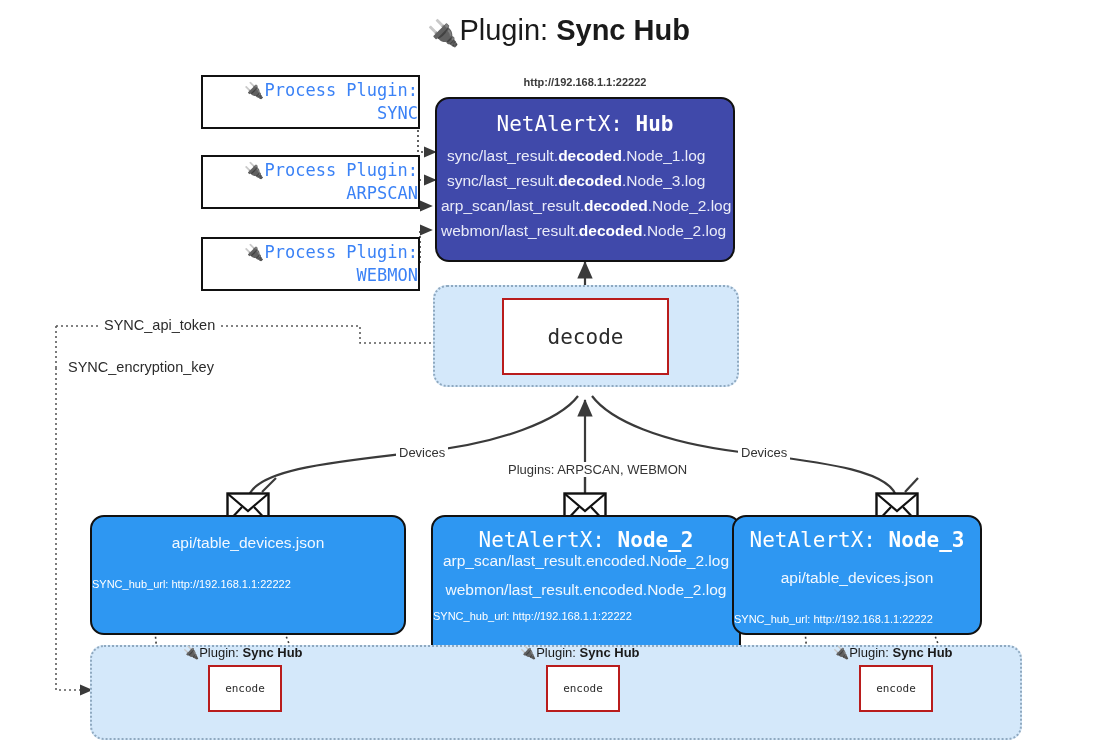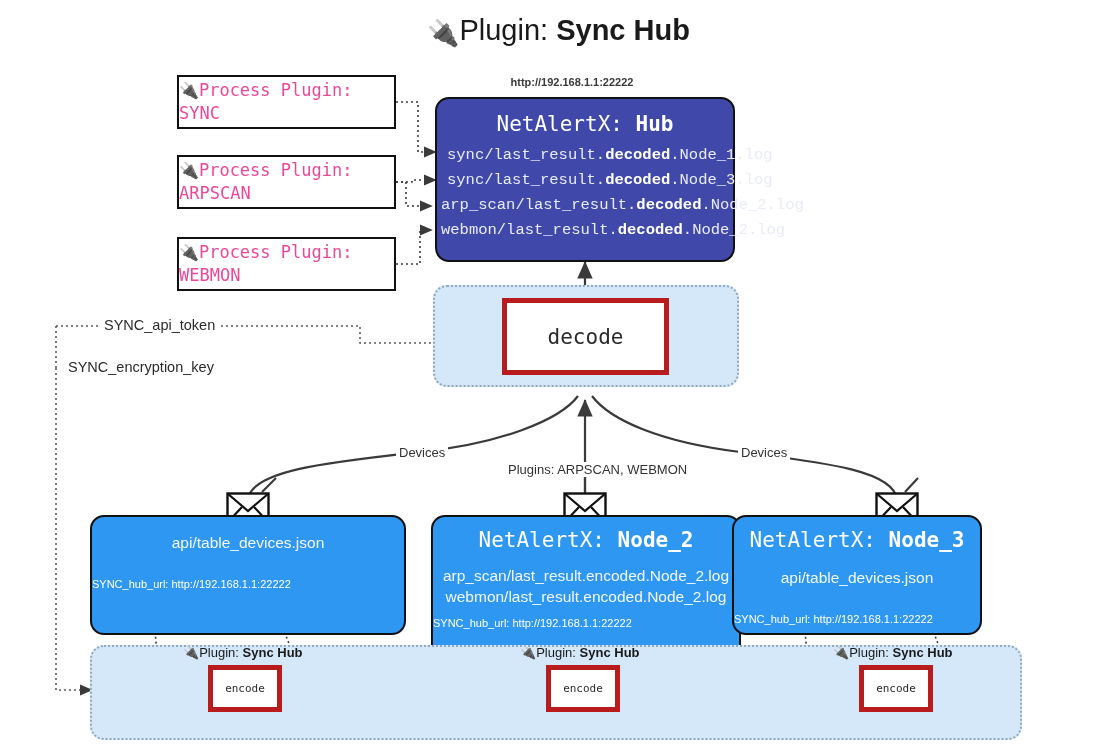--- a/index.html
+++ b/index.html
@@ -35,27 +35,28 @@
   }
   #title .t-strong { font-weight: bold; }
   .plug-ico { font-size: 26px; vertical-align: -2px; }
 
   
   .proc-box {
     border: 2px solid #111;
     background: #ffffff;
     font-family: "DejaVu Sans Mono", "Liberation Mono", monospace;
     font-size: 17px;
-    color: #ec4899;
+    color: #3b82f6;
     display: flex;
     flex-direction: column;
-    align-items: flex-start;
+    align-items: flex-end;
     justify-content: center;
     line-height: 1.35;
     text-align: center;
+    margin-left: 24px;
   }
   .proc-box .l1 { display:block; white-space: nowrap; }
   .proc-box .l2 { display:block; white-space: nowrap; }
   .proc-ico { font-family: "DejaVu Sans", sans-serif; font-size: 16px; }
 
   
   #hub {
     background: #4049aa;
     border: 2px solid #111;
     border-radius: 14px;
@@ -69,21 +70,20 @@
     color: #ffffff;
     margin: 5px 0 7px 0;
     white-space: nowrap;
   }
   #hub .hub-title b { font-weight: bold; }
   #hub .hub-line {
     font-size: 15.5px;
     line-height: 1.62;
     white-space: nowrap;
     color: #e9ebf8;
-    font-family: Liberation Mono, monospace;
   }
   #hub .hub-line b { font-weight: bold; color: #ffffff; }
   #hub .hl-wide { font-size: 15.5px; margin-left: -6px; }
 
   #hub-url {
     position: absolute;
     font-size: 11px;
     font-weight: bold;
     color: #3a3a3a;
     white-space: nowrap;
@@ -93,21 +93,21 @@
   
   .blue-zone {
     background: #d4e8fa;
     border: 2px dotted #8fa9c0;
     border-radius: 14px;
   }
 
   
   .code-box {
     background: #ffffff;
-    border: 5px solid #b91c1c;
+    border: 2px solid #b91c1c;
     display: flex;
     align-items: center;
     justify-content: center;
     font-family: "DejaVu Sans Mono", "Liberation Mono", monospace;
     color: #2b2b2b;
   }
   #decode-box { font-size: 21px; }
   .encode-box { font-size: 11px; }
 
   
@@ -229,21 +229,21 @@
   <div class="node proc-box" style="left:177px; top:155px; width:219px; height:54px;">
     <span class="l1"><span class="proc-ico">🔌</span><span>Process Plugin:</span></span>
     <span class="l2">ARPSCAN</span>
   </div>
 
   <div class="node proc-box" style="left:177px; top:237px; width:219px; height:54px;">
     <span class="l1"><span class="proc-ico">🔌</span><span>Process Plugin:</span></span>
     <span class="l2">WEBMON</span>
   </div>
 
-  <div id="hub-url" style="left:422px; top:76px; width:300px;">http://192.168.1.1:22222</div>
+  <div id="hub-url" style="left:435px; top:76px; width:300px;">http://192.168.1.1:22222</div>
 
   <div class="node" id="hub" style="left:435px; top:97px; width:300px; height:165px;">
     <div class="hub-title"><span>NetAlertX: </span><b>Hub</b></div>
 
     <div class="hub-line"><span>sync/last_result.</span><b>decoded</b><span>.Node_1.log</span></div>
 
     <div class="hub-line"><span>sync/last_result.</span><b>decoded</b><span>.Node_3.log</span></div>
 
     <div class="hub-line hl-wide"><span>arp_scan/last_result.</span><b>decoded</b><span>.Node_2.log</span></div>
 
@@ -270,22 +270,22 @@
     <div class="nn-foot" style="margin-top:26px;">SYNC_hub_url: http://192.168.1.1:22222</div>
   </div>
 
   <svg class="envelope" style="left:563px; top:492px;" width="44" height="32" viewBox="0 0 44 32">
     <rect x="1.5" y="1.5" width="41" height="29" fill="#ffffff" stroke="#111" stroke-width="2.4"></rect>
     <path d="M1.5,1.5 L22,19 L42.5,1.5" fill="none" stroke="#111" stroke-width="2.2"></path>
     <path d="M1.5,30.5 L16,15 M42.5,30.5 L28,15" fill="none" stroke="#111" stroke-width="2.2"></path>
   </svg>
   <div class="node net-node" style="left:431px; top:515px; width:310px; height:146px;">
     <div class="nn-title"><span>NetAlertX: </span><b>Node_2</b></div>
-    <div class="nn-line" style="margin-top:15px;">arp_scan/last_result.encoded.Node_2.log</div>
-    <div class="nn-line" style="margin-top:3px;">webmon/last_result.encoded.Node_2.log</div>
+    <div class="nn-line" style="margin-top:0;">arp_scan/last_result.encoded.Node_2.log</div>
+    <div class="nn-line" style="margin-top:11px;">webmon/last_result.encoded.Node_2.log</div>
     <div class="nn-foot" style="margin-top:11px;">SYNC_hub_url: http://192.168.1.1:22222</div>
   </div>
 
   <svg class="envelope" style="left:875px; top:492px;" width="44" height="32" viewBox="0 0 44 32">
     <rect x="1.5" y="1.5" width="41" height="29" fill="#ffffff" stroke="#111" stroke-width="2.4"></rect>
     <path d="M1.5,1.5 L22,19 L42.5,1.5" fill="none" stroke="#111" stroke-width="2.2"></path>
     <path d="M1.5,30.5 L16,15 M42.5,30.5 L28,15" fill="none" stroke="#111" stroke-width="2.2"></path>
   </svg>
   <div class="node net-node" style="left:732px; top:515px; width:250px; height:120px;">
     <div class="nn-title"><span>NetAlertX: </span><b>Node_3</b></div>

